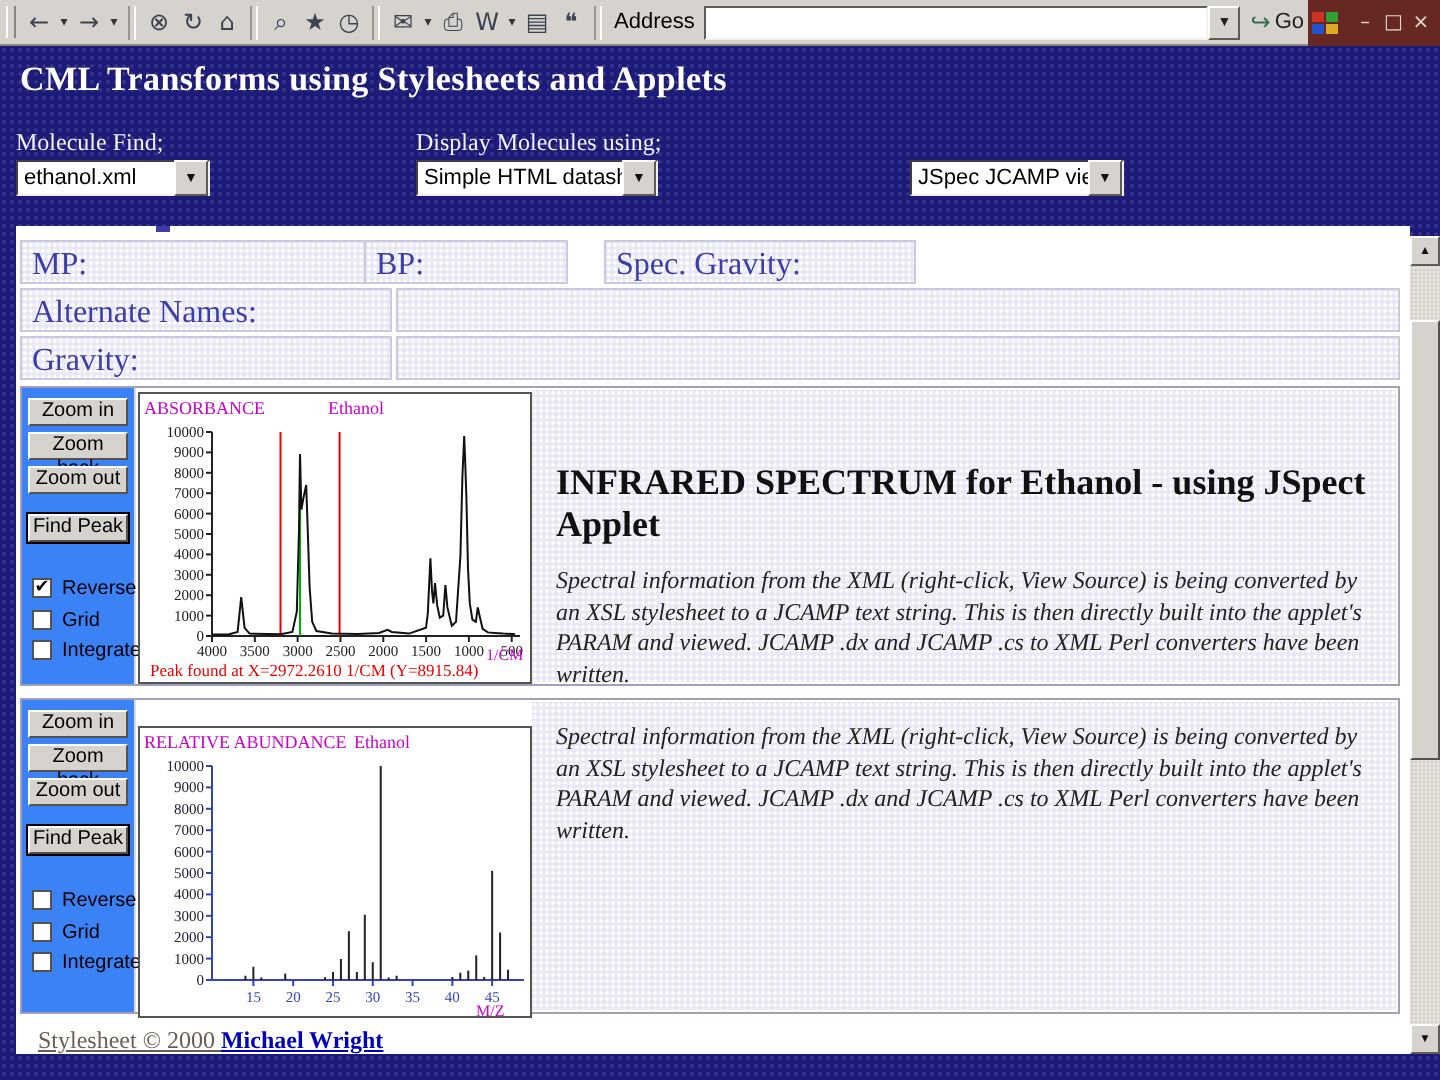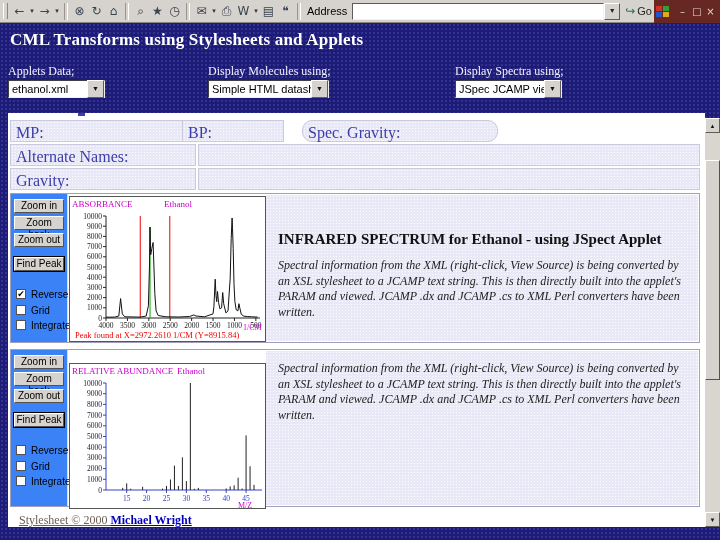--- a/index.html
+++ b/index.html
@@ -33,21 +33,21 @@
   #content{left:8px;top:113px;width:697px;height:414px;background:#ffffff;}
   .cell{position:absolute;height:22px;box-sizing:border-box;border:1px solid #c9c9e0;font-size:16px;color:#3c3caa;padding:3px 0 0 5px;}
   .box{position:absolute;left:2px;width:690px;border:1px solid #a0a0bc;background:#fff;box-sizing:border-box;}
   .panel{position:absolute;left:0;top:0;width:57px;height:100%;background:#3b82f6;border-right:1px solid #dddad4;box-sizing:border-box;}
   .jbtn{position:absolute;left:3px;width:50px;height:14px;background:#d6d3ce;border-top:1px solid #ffffff;border-left:1px solid #ffffff;border-right:1px solid #55524d;border-bottom:1px solid #55524d;font:10px "Liberation Sans",sans-serif;color:#000;text-align:center;line-height:12px;box-sizing:border-box;}
   .jbtn-default{outline:1px solid #000;}
   .jchk{position:absolute;left:5px;width:10px;height:10px;background:#fff;border:1px solid #55524d;font:9px "DejaVu Sans",sans-serif;line-height:9px;text-align:center;color:#000;box-sizing:border-box;}
   .jchk-label{position:absolute;left:20px;font:10px "Liberation Sans",sans-serif;color:#000;}
   .plot{position:absolute;left:58px;background:#fff;}
   .sect-text{position:absolute;left:255px;top:1px;right:1px;bottom:1px;padding:0 14px 0 12px;box-sizing:border-box;}
-  .sect-head{font-size:15px;font-weight:bold;color:#111;}
+  .sect-head{font-size:18px;font-weight:bold;color:#111;}
   .sect-body{font-size:12px;font-style:italic;color:#222;line-height:15.5px;margin-top:10px;}
   
   #vscroll{left:705px;top:118px;width:15px;height:409px;background-color:#edebe4;background-image:radial-gradient(#d9d6cf 1px,transparent 1px);background-size:2px 2px;}
   .sb-btn{position:absolute;left:0;width:15px;height:15px;display:flex;align-items:center;justify-content:center;font-size:6px;color:#111;box-sizing:border-box;}
   #sb-thumb{position:absolute;left:0;top:42px;width:15px;height:220px;background:#d6d3ce;border-top:1px solid #fff;border-left:1px solid #fff;border-right:1px solid #55524d;border-bottom:1px solid #55524d;box-sizing:border-box;}
   
   #footer{position:absolute;left:11px;top:400px;font-size:12px;color:#6b5e55;text-decoration:underline;}
   #footer a{color:#0000bb;font-weight:bold;text-decoration:underline;}
   svg text{font-family:"Liberation Serif",serif;}
 </style>
@@ -98,43 +98,42 @@
       </span>
     <span class="win-btn">–</span>
     <span class="win-btn">□</span>
     <span class="win-btn">×</span>
   </div>
 
   <div class="abs dither-navy" style="left:0;top:23px;width:720px;height:517px;"></div>
 
   <div id="page-title" class="abs">CML Transforms using Stylesheets and Applets</div>
 
-  <span class="abs form-label" style="left:8px;">Applets Data;</span>
+  <span class="abs form-label" style="left:8px;">Molecule Find;</span>
   <span class="abs form-label" style="left:208px;">Display Molecules using;</span>
-  <span class="abs form-label" style="left:455px;">Display Spectra using;</span>
 
   <div class="abs combo" style="left:8px;width:97px;">
     <span class="combo-text">ethanol.xml</span>
     <span class="combo-btn mini-raised">▼</span>
   </div>
   <div class="abs combo" style="left:208px;width:121px;">
     <span class="combo-text">Simple HTML datasheet</span>
     <span class="combo-btn mini-raised">▼</span>
   </div>
   <div class="abs combo" style="left:455px;width:107px;">
     <span class="combo-text">JSpec JCAMP viewer</span>
     <span class="combo-btn mini-raised">▼</span>
   </div>
 
   <div id="content" class="abs">
     <div class="abs" style="left:70px;top:0;width:7px;height:3px;background:#3c3caa;"></div>
 
     <div class="cell dither-lav" style="left:2px;top:7px;width:186px;">MP:</div>
     <div class="cell dither-lav" style="left:174px;top:7px;width:102px;">BP:</div>
-    <div class="cell dither-lav" style="left:294px;top:7px;width:196px;border-radius:10px;">Spec. Gravity:</div>
+    <div class="cell dither-lav" style="left:294px;top:7px;width:156px;">Spec. Gravity:</div>
     <div class="cell dither-lav" style="left:2px;top:31px;width:186px;">Alternate Names:</div>
     <div class="cell dither-lav" style="left:190px;top:31px;width:502px;"></div>
     <div class="cell dither-lav" style="left:2px;top:55px;width:186px;">Gravity:</div>
     <div class="cell dither-lav" style="left:190px;top:55px;width:502px;"></div>
 
     <div class="box" style="top:80px;height:150px;">
       <div class="panel">
         <div class="jbtn" style="top:5px;">Zoom in</div>
         <div class="jbtn" style="top:22px;">Zoom back</div>
         <div class="jbtn" style="top:39px;">Zoom out</div>

